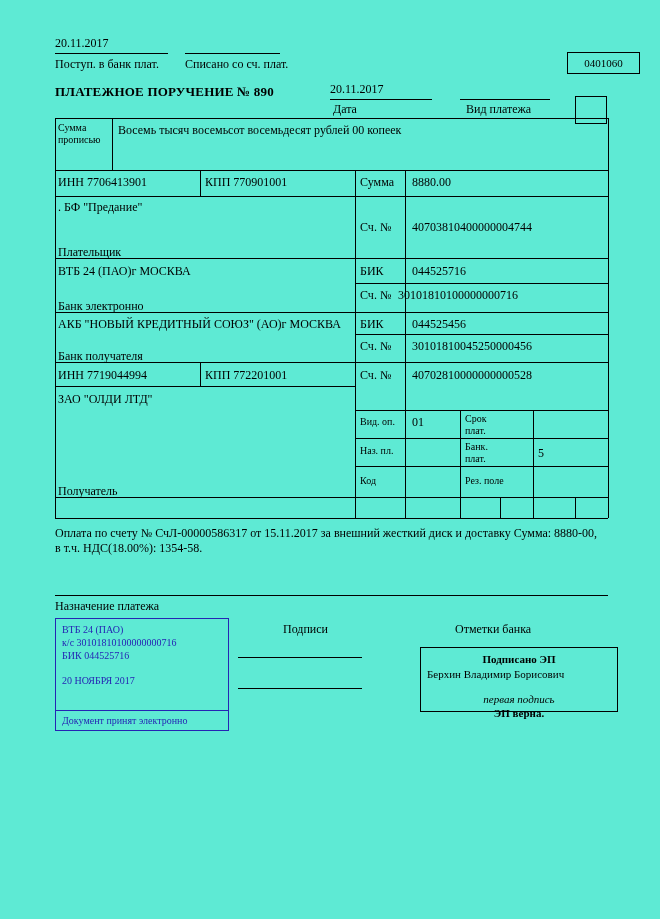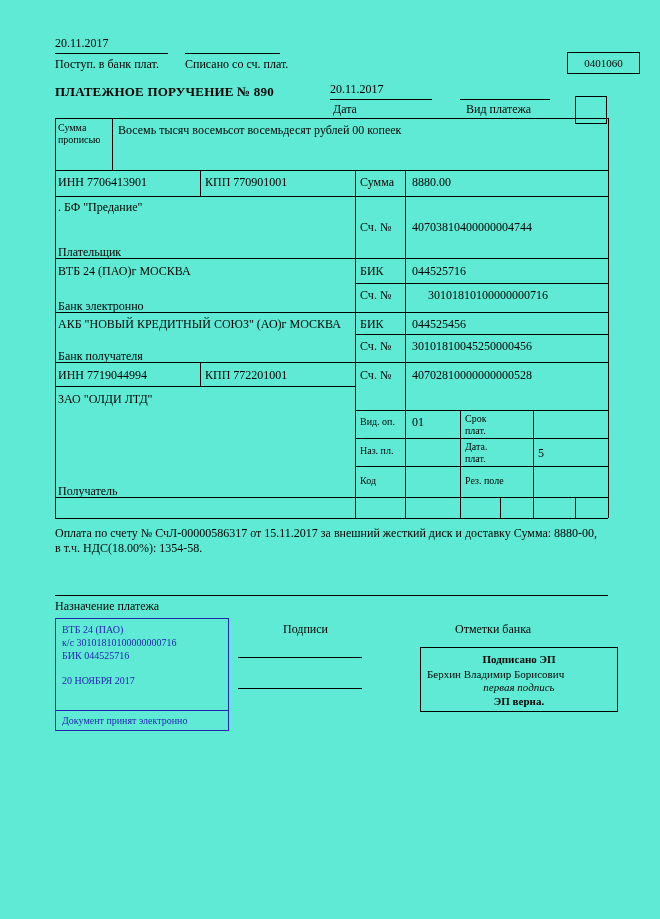--- a/index.html
+++ b/index.html
@@ -73,42 +73,42 @@
   <div class="t" style="left:412px;top:175px">8880.00</div>
   <div class="t" style="left:58px;top:200px">. БФ "Предание"</div>
   <div class="t" style="left:360px;top:220px">Сч. №</div>
   <div class="t" style="left:412px;top:220px">40703810400000004744</div>
   <div class="s" style="left:58px;top:246px">Плательщик</div>
 
   <div class="t" style="left:58px;top:264px">ВТБ 24 (ПАО)г МОСКВА</div>
   <div class="t" style="left:360px;top:264px">БИК</div>
   <div class="t" style="left:412px;top:264px">044525716</div>
   <div class="t" style="left:360px;top:288px">Сч. №</div>
-  <div class="t" style="left:428px;top:288px">30101810100000000716</div>
+  <div class="t" style="left:398px;top:288px">30101810100000000716</div>
   <div class="s" style="left:58px;top:300px">Банк электронно</div>
 
   <div class="t" style="left:58px;top:317px">АКБ "НОВЫЙ КРЕДИТНЫЙ СОЮЗ" (АО)г МОСКВА</div>
   <div class="t" style="left:360px;top:317px">БИК</div>
   <div class="t" style="left:412px;top:317px">044525456</div>
   <div class="t" style="left:360px;top:339px">Сч. №</div>
   <div class="t" style="left:412px;top:339px">30101810045250000456</div>
   <div class="s" style="left:58px;top:350px">Банк получателя</div>
 
   <div class="t" style="left:58px;top:368px">ИНН 7719044994</div>
   <div class="t" style="left:205px;top:368px">КПП 772201001</div>
   <div class="t" style="left:360px;top:368px">Сч. №</div>
   <div class="t" style="left:412px;top:368px">40702810000000000528</div>
   <div class="t" style="left:58px;top:392px">ЗАО "ОЛДИ ЛТД"</div>
   <div class="s" style="left:58px;top:485px">Получатель</div>
 
   <div class="m" style="left:360px;top:416px">Вид. оп.</div>
   <div class="t" style="left:412px;top:415px">01</div>
   <div class="m wrap" style="left:465px;top:413px;width:42px">Срок плат.</div>
   <div class="m" style="left:360px;top:445px">Наз. пл.</div>
-  <div class="m wrap" style="left:465px;top:441px;width:42px">Дата. плат.</div>
+  <div class="m wrap" style="left:465px;top:441px;width:42px">Банк. плат.</div>
   <div class="t" style="left:538px;top:446px">5</div>
   <div class="m" style="left:360px;top:475px">Код</div>
   <div class="m" style="left:465px;top:475px">Рез. поле</div>
 
   <div class="t wrap" style="left:55px;top:526px;width:548px;line-height:15px">Оплата по счету № СчЛ-00000586317 от 15.11.2017 за внешний жесткий диск и доставку Сумма: 8880-00, в т.ч. НДС(18.00%): 1354-58.</div>
   <div class="hl" style="left:55px;top:595px;width:553px"></div>
   <div class="s" style="left:55px;top:600px">Назначение платежа</div>
 
   <div class="stamp" style="left:55px;top:618px;width:174px;height:113px">
     <div>ВТБ 24 (ПАО)</div>
@@ -119,18 +119,18 @@
     <div class="stamp-footer">Документ принят электронно</div>
   </div>
 
   <div class="t" style="left:283px;top:622px">Подписи</div>
   <div class="t" style="left:455px;top:622px">Отметки банка</div>
   <div class="hl" style="left:238px;top:657px;width:124px"></div>
   <div class="hl" style="left:238px;top:688px;width:124px"></div>
 
   <div class="mark-box" style="left:420px;top:647px;width:198px;height:65px">
     <div class="c b">Подписано ЭП</div>
-    <div style="margin:1px 0 0 6px">Берхин Владимир Борисович</div>
+    <div style="margin:1px 0 12px 6px">Берхин Владимир Борисович</div>
     <div class="c i">первая подпись</div>
     <div class="c b">ЭП верна.</div>
   </div>
 
 </div>
 
 </body></html>

